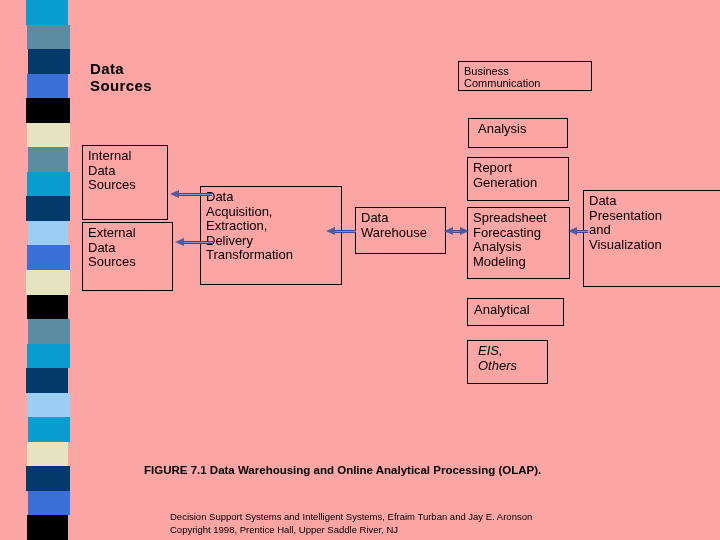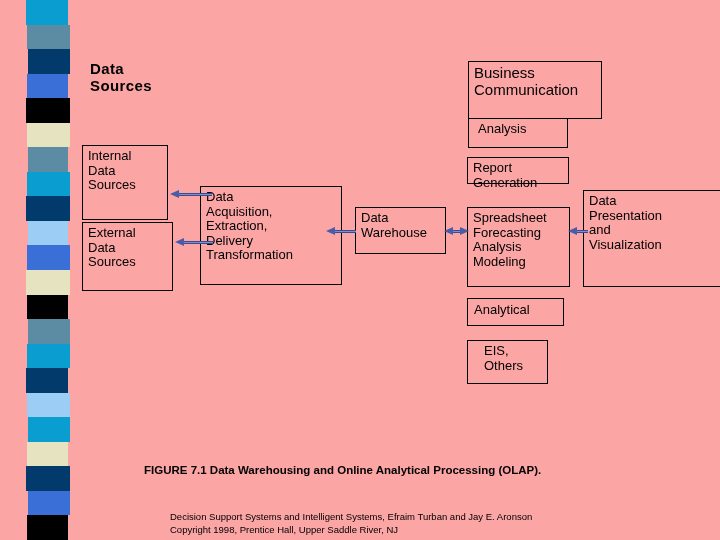--- a/index.html
+++ b/index.html
@@ -150,54 +150,54 @@
 Extraction,
 Delivery
 Transformation</span>
   </div>
 
   <div class="box" id="box-warehouse" style="left:355px; top:207px; width:91px; height:47px; font-size:13px;">
     <span class="txt">Data
 Warehouse</span>
   </div>
 
-  <div class="box" id="box-business-comm" style="left:468px; top:61px; width:134px; height:58px; font-size:15px;">
+  <div class="box" id="box-business-comm" style="left:458px; top:61px; width:134px; height:30px; font-size:11px;">
     <span class="txt">Business
 Communication</span>
   </div>
 
   <div class="box" id="box-querying" style="left:468px; top:118px; width:100px; height:30px; font-size:13px;">
     <span class="txt" style="left:9px;">Analysis</span>
   </div>
 
-  <div class="box" id="box-report" style="left:467px; top:157px; width:102px; height:27px; font-size:13px;">
+  <div class="box" id="box-report" style="left:467px; top:157px; width:102px; height:44px; font-size:13px;">
     <span class="txt">Report
 Generation</span>
   </div>
 
-  <div class="box" id="box-spreadsheet" style="left:467px; top:207px; width:103px; height:80px; font-size:13px;padding-left:28px;">
+  <div class="box" id="box-spreadsheet" style="left:467px; top:207px; width:103px; height:72px; font-size:13px;padding-left:28px;">
     <span class="txt">Spreadsheet
 Forecasting
 Analysis
 Modeling</span>
   </div>
 
   <div class="box" id="box-presentation" style="left:583px; top:190px; width:148px; height:97px; font-size:13px;">
     <span class="txt">Data
 Presentation
 and
 Visualization</span>
   </div>
 
   <div class="box" id="box-multimedia" style="left:467px; top:298px; width:97px; height:28px; font-size:13px;">
     <span class="txt" style="left:6px; top:4px;">Analytical</span>
   </div>
 
   <div class="box" id="box-eis" style="left:467px; top:340px; width:81px; height:44px; font-size:13px;">
-    <span class="txt" style="left:16px;">EIS,
+    <span class="txt" style="left:10px;font-style:italic;">EIS,
 Others</span>
   </div>
 
 
   <div class="arrow" style="left:170px; top:190px; width:42px;">
     <div class="shaft" style="left:6px; right:0;"></div>
     <div class="head-l"></div>
   </div>
 
   <div class="arrow" style="left:175px; top:238px; width:38px;">

